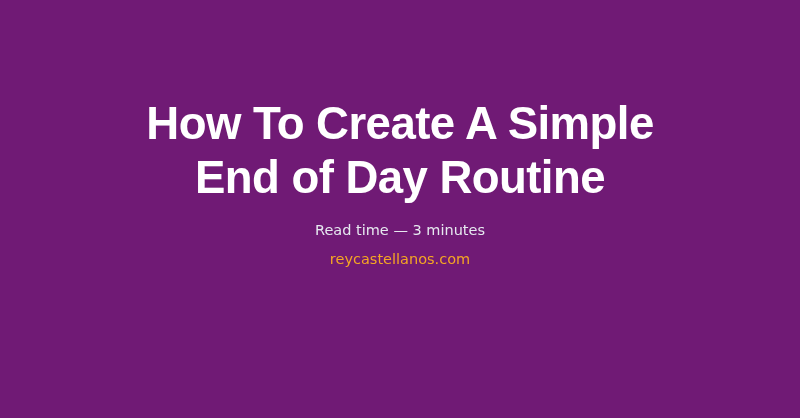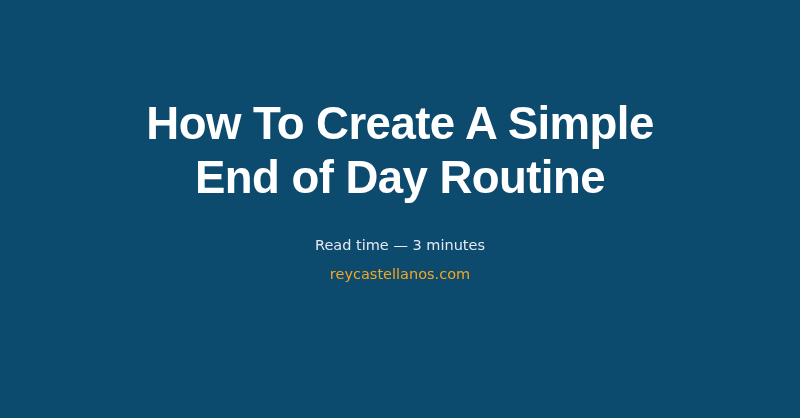--- a/index.html
+++ b/index.html
@@ -11,21 +11,21 @@
   body {
     background: #0f1626;
     font-family: "Liberation Sans", sans-serif;
   }
 
   .card {
     position: relative;
     width: 800px;
     height: 418px;
     overflow: hidden;
-    background: #0c4a6e;
+    background: #701a75;
     display: flex;
     flex-direction: column;
     align-items: center;
     justify-content: flex-start;
     box-sizing: border-box;
   }
 
   .content {
     width: 100%;
     box-sizing: border-box;
@@ -55,21 +55,21 @@
     font-size: 21.5px;
     line-height: 28px;
     letter-spacing: -0.1px;
     color: #f5a623;
     margin: 0;
     padding: 0;
     margin-top: 41px;
   }
 
   .meta {
-    margin-top: 31px;
+    margin-top: 16px;
   }
 
   .readtime {
     font-family: "DejaVu Sans", "Liberation Sans", sans-serif;
     font-weight: normal;
     font-size: 14.5px;
     line-height: 21px;
     color: #e6e9f0;
     margin: 0;
     padding: 0;

